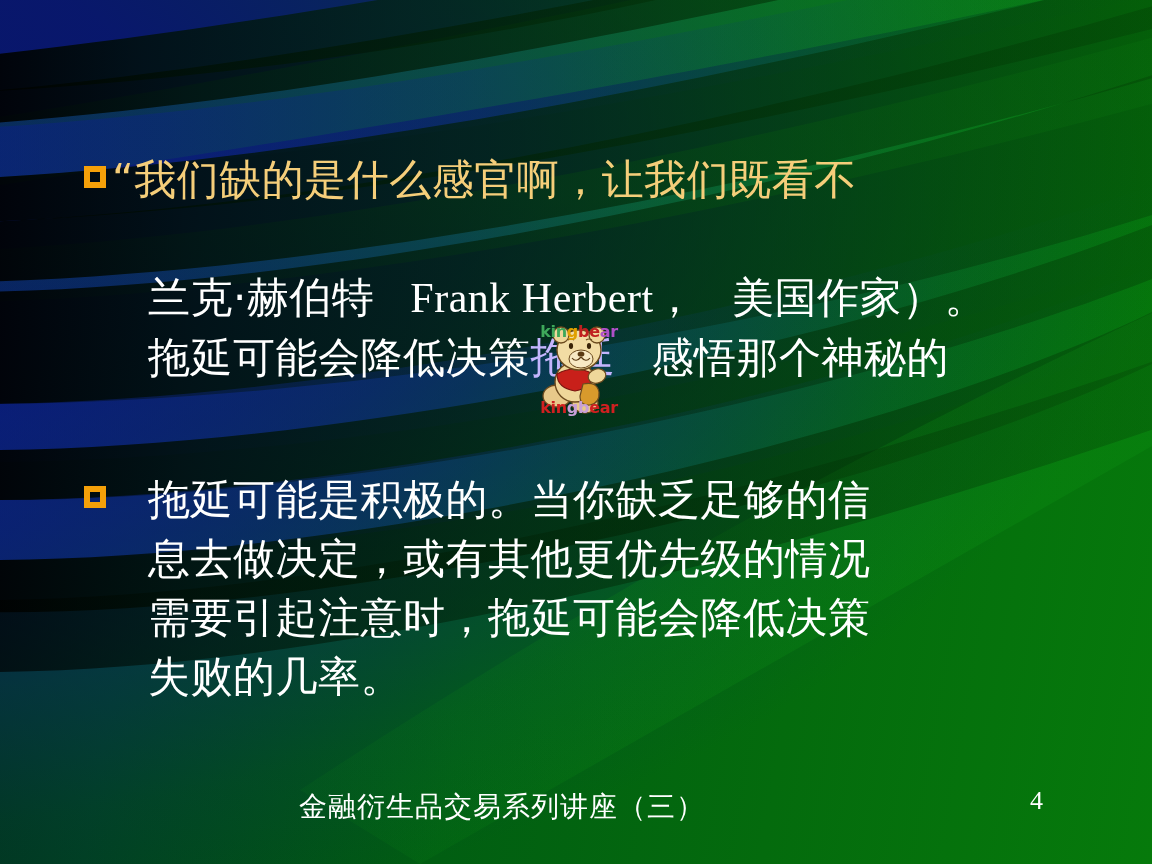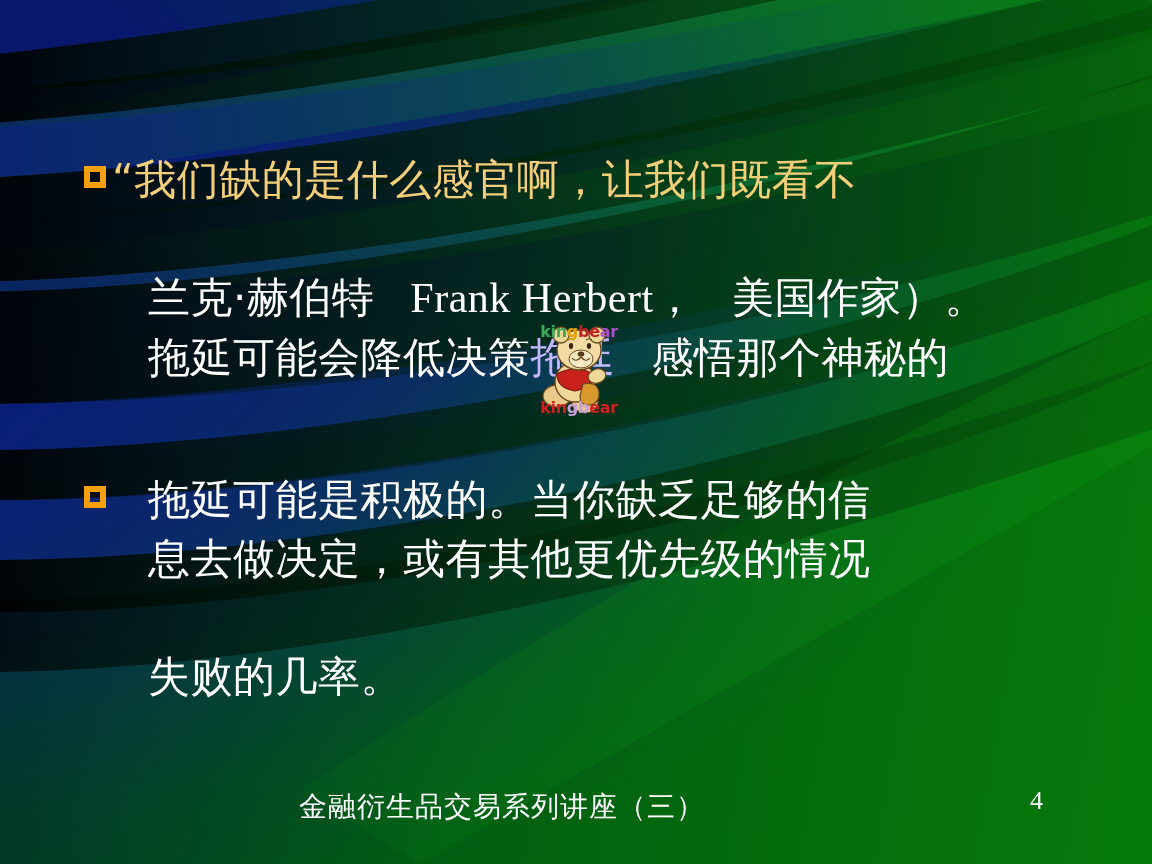--- a/index.html
+++ b/index.html
@@ -250,21 +250,21 @@
         <path d="M41,22 q3,-2 6,0 M59,22 q3,-2 6,0" stroke="#6B4A1E" stroke-width="1.1" fill="none"></path>
       </svg>
       <div class="kb-bottom"><span class="kb-r">kin</span><span class="kb-m">gb</span><span class="kb-r">ear</span></div>
     </div>
 
     <div class="bullet-block" id="bullet-2">
       <div class="bullet-marker"></div>
       <div class="para">
         <span class="t-white">拖延可能是积极的。当你缺乏足够的信</span><br>
         <span class="t-white">息去做决定，或有其他更优先级的情况</span><br>
-        <br>
+        <span class="t-white">需要引起注意时，拖延可能会降低决策</span><br>
         <span class="t-white">失败的几率。</span>
       </div>
     </div>
 
     <div id="footer-title">金融衍生品交易系列讲座（三）</div>
     <div id="page-number">4</div>
 
   </div>
 </div>
 

